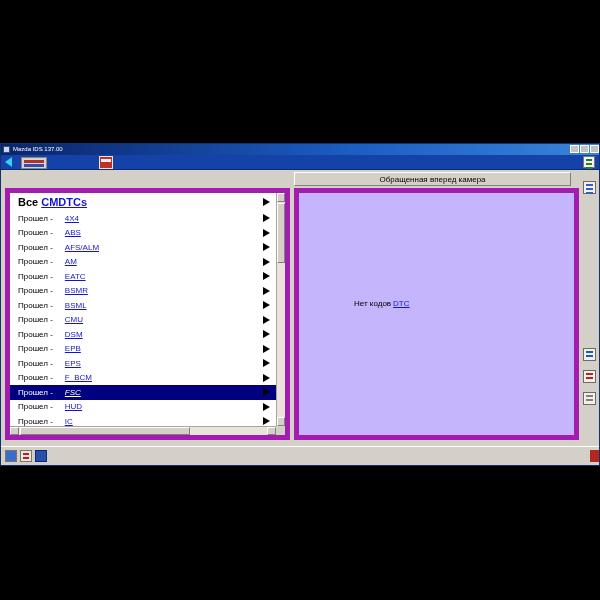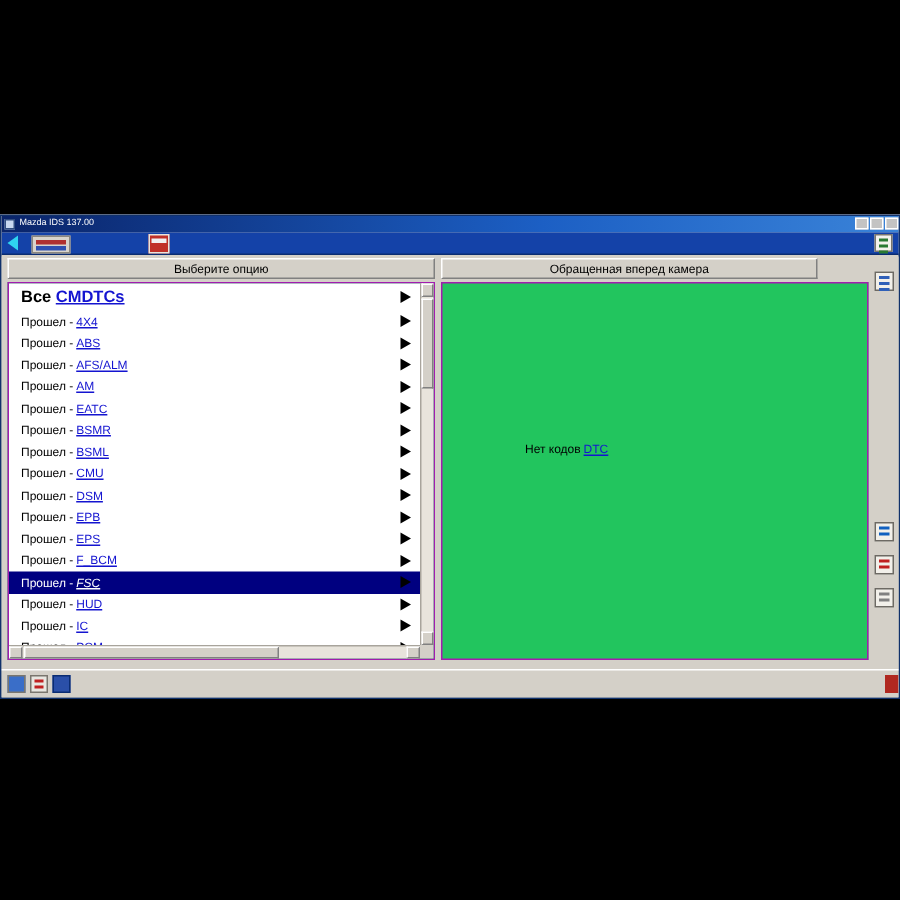--- a/index.html
+++ b/index.html
@@ -132,42 +132,42 @@
     position: absolute;
     left: 0; top: 27px;
     width: 600px;
     height: 275px;
     background: #d4d0c8;
   }
 
   
   .panel {
     position: absolute;
-    background: #22c55e;
-    border: 1px solid #a21caf;
+    background: #c4b5fd;
+    border: 5px solid #a21caf;
     box-sizing: border-box;
   }
   .panel-header {
     position: absolute;
     background: #d4d0c8;
     border: 1px solid #ffffff;
     border-right-color: #808080;
     border-bottom-color: #808080;
     box-sizing: border-box;
     text-align: center;
     font-size: 8px;
     color: #000000;
     line-height: 13px;
     height: 14px;
   }
 
   #left-header { left: 4px; top: 1px; width: 285px; }
   #left-panel  { left: 4px; top: 17px; width: 285px; height: 252px; }
 
-  #right-header { left: 293px; top: 1px; width: 251px; }
+  #right-header { left: 293px; top: 1px; width: 277px; }
   #right-panel  { left: 293px; top: 17px; width: 285px; height: 252px; }
 
   
   #list {
     position: absolute;
     left: 0; top: 0;
     right: 9px;
     bottom: 9px;
     overflow: hidden;
     background: #ffffff;
@@ -185,21 +185,21 @@
   }
   .list-row.first {
     height: 18px;
     font-size: 11px;
     font-weight: bold;
   }
   .list-row .lbl-prefix { color: #000000; }
   .list-row .lbl-code {
     color: #1414d0;
     text-decoration: underline;
-    margin-left: 2px;
+    margin-left: 12px;
   }
   .list-row.first .lbl-code {
     color: #1414d0;
     font-size: 11px;
     text-decoration: underline;
     margin-left: 3px;
   }
   .list-row.selected {
     background: #000080;
   }
@@ -392,21 +392,20 @@
       </div>
       <div class="tool-ico" id="tool-right">
         <div class="gs"></div>
         <div class="gs"></div>
         <div class="gs"></div>
       </div>
     </div>
 
     <div id="content">
 
-      <div class="panel-header" id="left-header">Выберите опцию</div>
 
       <div class="panel" id="left-panel">
         <div id="list">
             <div class="list-row first">
               <span class="lbl-prefix">Все</span>
               <span class="lbl-code">CMDTCs</span>
               <span class="row-arrow"></span>
             </div>
             <div class="list-row">
               <span class="lbl-prefix">Прошел -</span>

